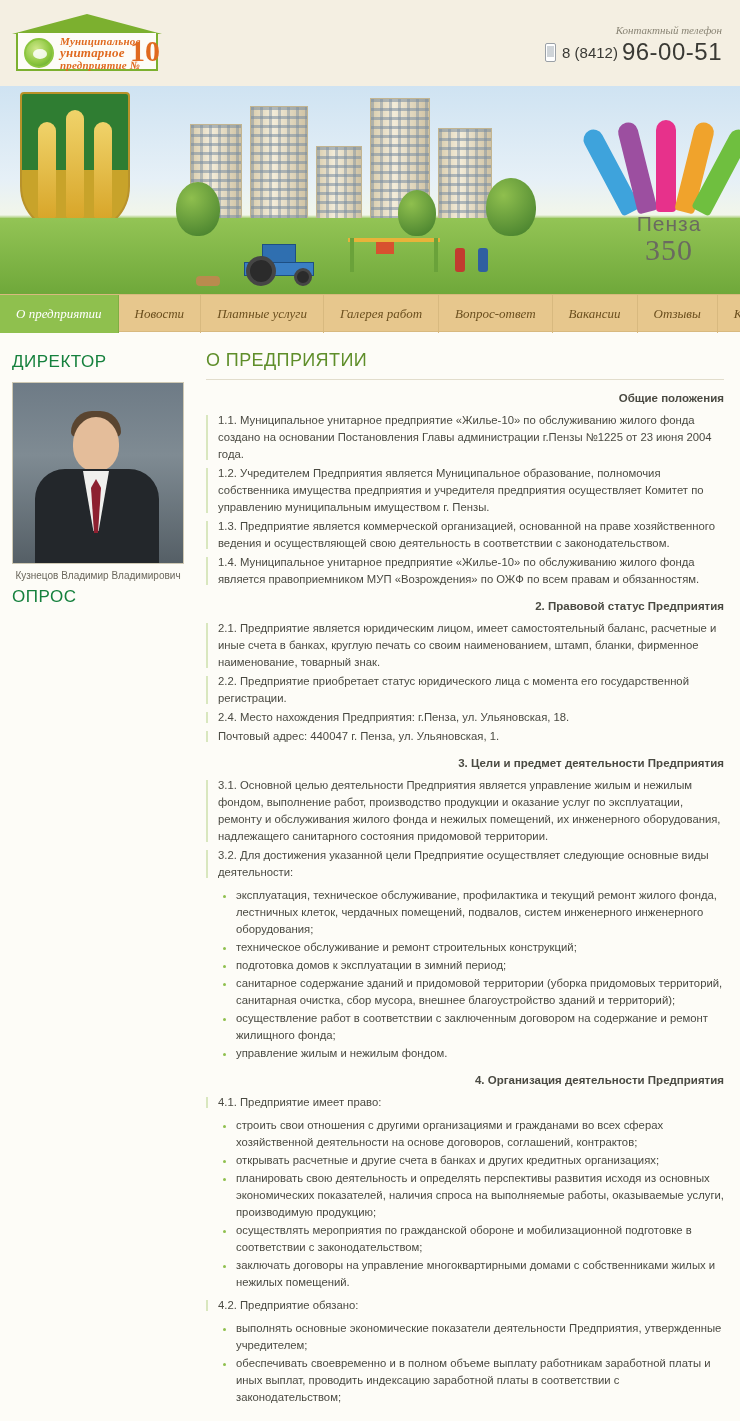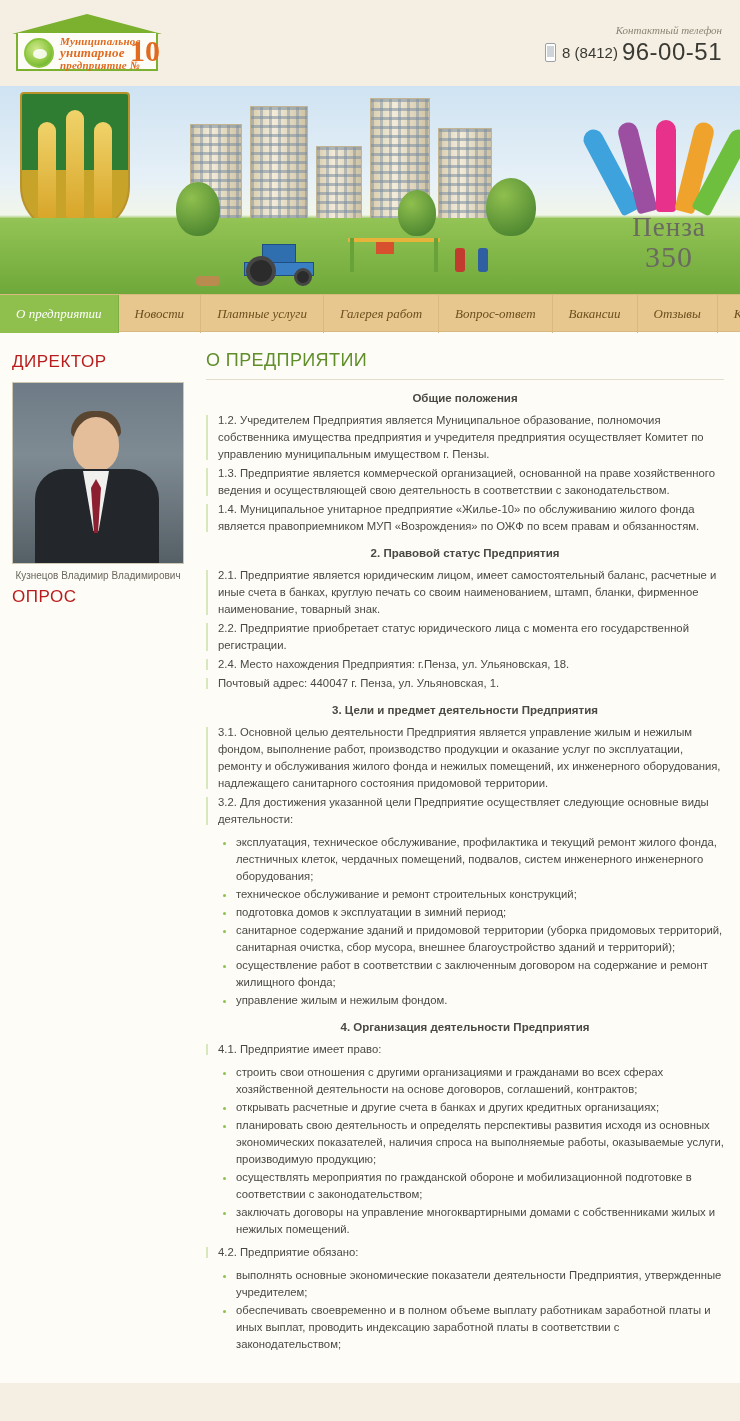--- a/index.html
+++ b/index.html
@@ -179,22 +179,22 @@
     position:absolute; bottom: 0; width: 20px; height: 92px;
     border-radius: 10px 10px 4px 4px;
     transform-origin: bottom center;
   }
   .f1 { left: 8px;  background:#3ea3dc; transform: rotate(-28deg); }
   .f2 { left: 24px; background:#9c4fa0; transform: rotate(-14deg); }
   .f3 { left: 42px; background:#e7318b; transform: rotate(0deg); }
   .f4 { left: 60px; background:#f0a32c; transform: rotate(14deg); }
   .f5 { left: 76px; background:#6fbf3f; transform: rotate(28deg); }
   .penza-name {
-    font-family: Liberation Serif, serif;
-    font-size: 27px; color: #6a6a60; letter-spacing: 1px;
+    font-family: Liberation Sans, sans-serif;
+    font-size: 21px; color: #6a6a60; letter-spacing: 1px;
   }
   .penza-num {
     font-family: "Liberation Serif", serif;
     font-size: 30px; color: #6a6a60; line-height: 28px; letter-spacing: 1px;
   }
 
   
   .nav {
     display: flex;
     background: #e7c78d;
@@ -221,21 +221,21 @@
     border-right-color: #7fae43;
   }
 
   
   .content { display: flex; background: #fdfcf7; padding: 14px 0 24px 0; }
   .sidebar { width: 200px; padding: 0 10px 0 12px; }
   .sidebar h2 {
     font-family: "Liberation Sans", sans-serif;
     font-size: 17px;
     font-weight: normal;
-    color: #b91c1c;
+    color: #15803d;
     margin: 6px 0 10px 0;
     letter-spacing: .5px;
   }
   .director-photo {
     width: 172px; height: 182px;
     border: 1px solid #cfc9b4;
     background: linear-gradient(to bottom, #6e7b86 0%, #7f8b93 40%, #555f66 100%);
     position: relative; overflow: hidden;
   }
   .director-photo .head {
@@ -293,21 +293,21 @@
 
   .main { flex: 1; padding: 0 16px 0 6px; }
   .main h1 {
     font-family: "Liberation Sans", sans-serif;
     font-size: 18px; font-weight: normal; color: #5f8e2a;
     margin: 4px 0 10px 0; letter-spacing: .4px;
     border-bottom: 1px solid #e2ddcc;
     padding-bottom: 8px;
   }
   .sec-title {
-    text-align: center; font-weight: bold; font-size: 11.5px;
+    text-align: right; font-weight: bold; font-size: 11.5px;
     color: #4a4a42; margin: 12px 0 8px 0;
   }
   .p {
     font-size: 11.3px; line-height: 17px; color: #4a4a42;
     margin: 0 0 2px 0; padding-left: 12px;
     border-left: none;
     position: relative;
   }
   .p:before {
     content: ""; position: absolute; left: 0; top: 3px; bottom: 3px;
@@ -417,20 +417,21 @@
       </div>
       <div class="director-caption">Кузнецов Владимир Владимирович</div>
 
       <h2>ОПРОС</h2>
     </div>
 
     <div class="main">
       <h1>О ПРЕДПРИЯТИИ</h1>
 
       <div class="sec-title">Общие положения</div>
+      <p class="p">1.1. Муниципальное унитарное предприятие «Жилье-10» по обслуживанию жилого фонда создано на основании Постановления Главы администрации г.Пензы №1225 от 23 июня 2004 года.</p>
       <p class="p">1.2. Учредителем Предприятия является Муниципальное образование, полномочия собственника имущества предприятия и учредителя предприятия осуществляет Комитет по управлению муниципальным имуществом г. Пензы.</p>
       <p class="p">1.3. Предприятие является коммерческой организацией, основанной на праве хозяйственного ведения и осуществляющей свою деятельность в соответствии с законодательством.</p>
       <p class="p">1.4. Муниципальное унитарное предприятие «Жилье-10» по обслуживанию жилого фонда является правоприемником МУП «Возрождения» по ОЖФ по всем правам и обязанностям.</p>
 
       <div class="sec-title">2. Правовой статус Предприятия</div>
       <p class="p">2.1. Предприятие является юридическим лицом, имеет самостоятельный баланс, расчетные и иные счета в банках, круглую печать со своим наименованием, штамп, бланки, фирменное наименование, товарный знак.</p>
       <p class="p">2.2. Предприятие приобретает статус юридического лица с момента его государственной регистрации.</p>
       <p class="p">2.4. Место нахождения Предприятия: г.Пенза, ул. Ульяновская, 18.</p>
       <p class="p">Почтовый адрес: 440047 г. Пенза, ул. Ульяновская, 1.</p>
 

